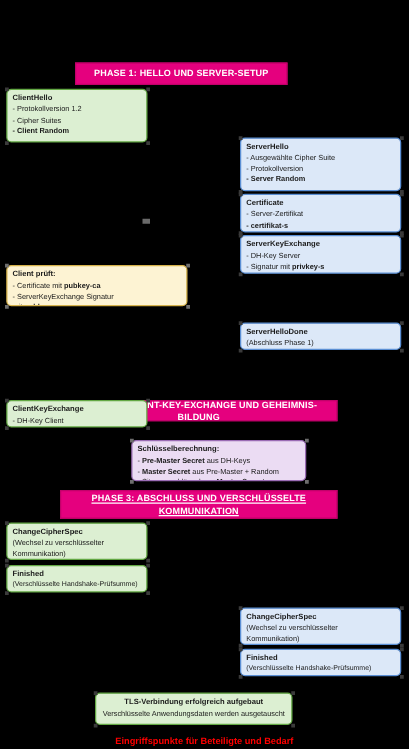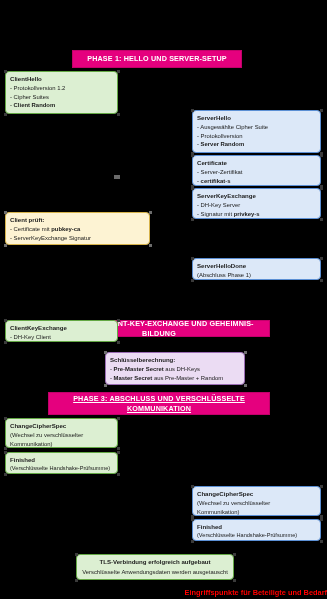--- a/index.html
+++ b/index.html
@@ -116,21 +116,21 @@
     white-space: nowrap;
     left: 0;
     width: 327px;
   }
 </style>
 </head>
 <body>
 
 <div class="canvas">
 
-  <div class="phase-banner" style="left:72px; top:50px; width:170px; height:18px;">
+  <div class="phase-banner" style="left:60px; top:50px; width:170px; height:18px;">
     <span>PHASE 1: HELLO UND SERVER-SETUP</span>
   </div>
 
   <div class="msgbox client-box" style="left:5px; top:71px; width:113px; height:43px;">
     <span class="title">ClientHello</span>
     <span class="line">- Protokollversion 1.2</span>
     <span class="line">- Cipher Suites</span>
     <span class="line" style="font-weight:bold;">- <b>Client Random</b></span>
   </div>
   <div class="handle" style="left:4px; top:70px;"></div>
@@ -259,15 +259,15 @@
 
   <div class="msgbox final-box" style="left:76px; top:554px; width:158px; height:26px;">
     <span class="title">TLS-Verbindung erfolgreich aufgebaut</span>
     <span class="line" style="white-space:normal;">Verschlüsselte Anwendungsdaten werden ausgetauscht</span>
   </div>
   <div class="handle" style="left:75px; top:553px;"></div>
   <div class="handle" style="left:233px; top:553px;"></div>
   <div class="handle" style="left:75px; top:579px;"></div>
   <div class="handle" style="left:233px; top:579px;"></div>
 
-  <div class="red-caption" style="top:588px;text-align:right;">Eingriffspunkte für Beteiligte und Bedarf</div>
+  <div class="red-caption" style="top:588px;">Eingriffspunkte für Beteiligte und Bedarf</div>
 
 </div>
 
 </body></html>

